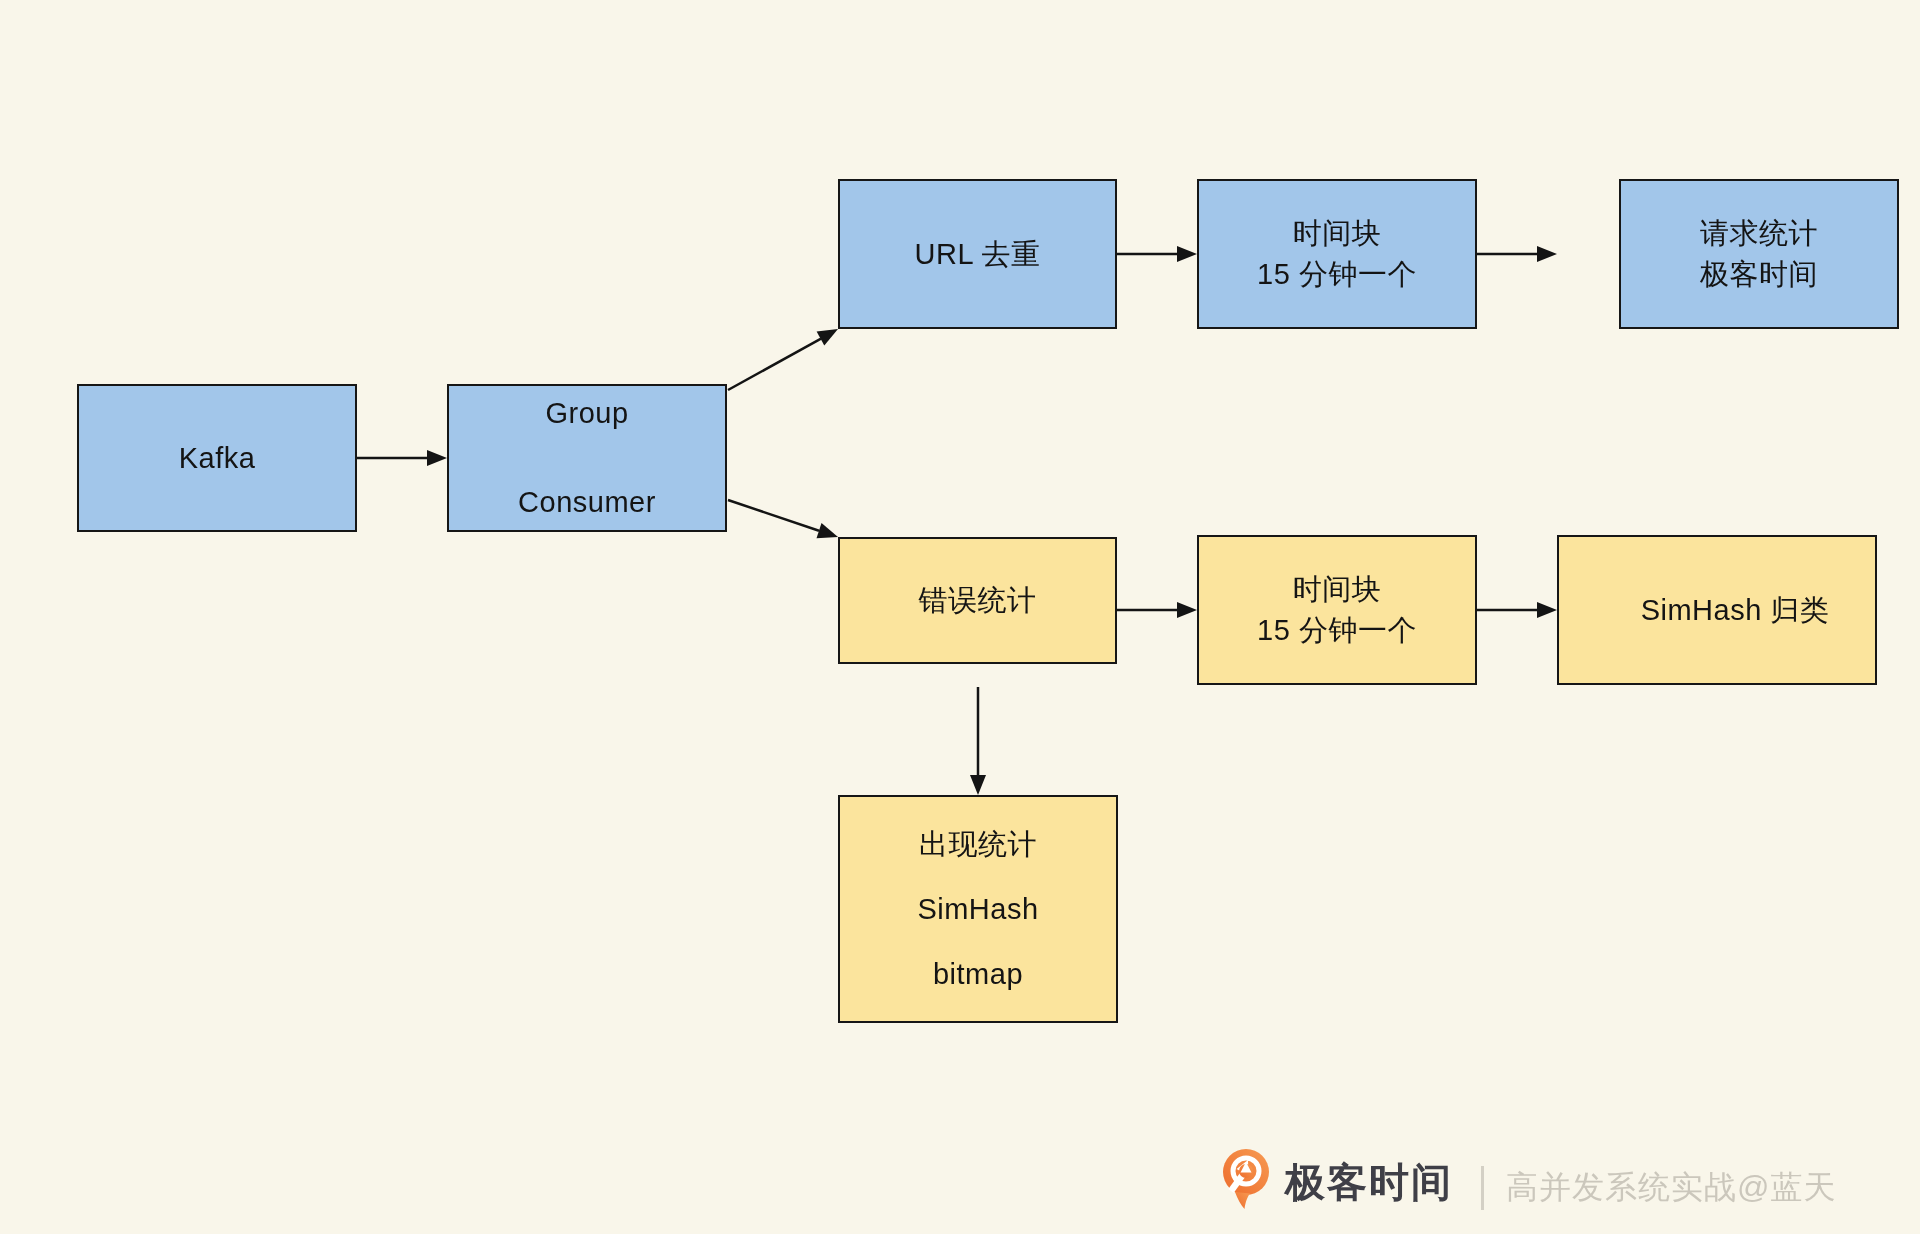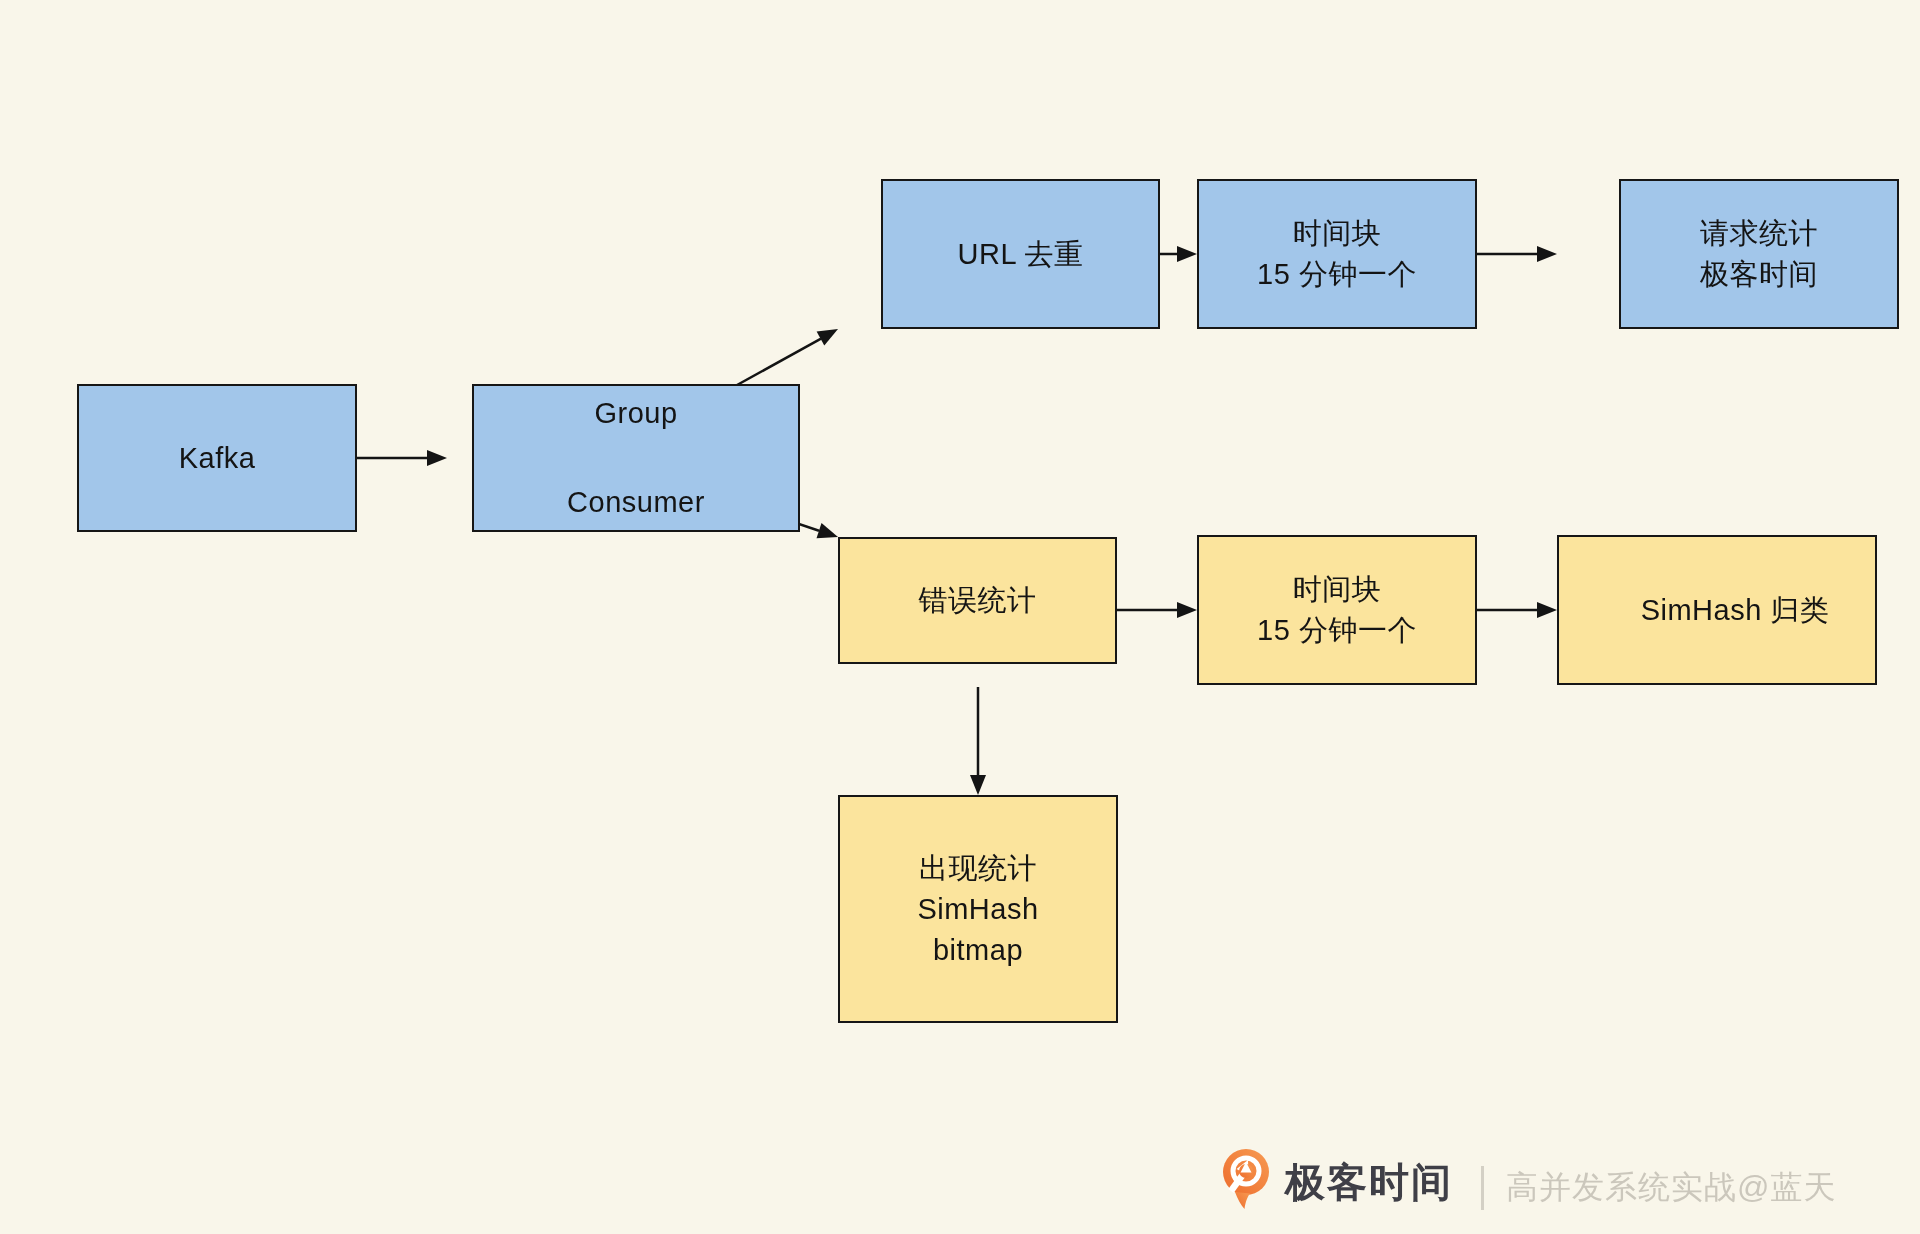--- a/index.html
+++ b/index.html
@@ -23,28 +23,28 @@
     position:absolute;box-sizing:border-box;border:2.5px solid var(--node-border);
     display:flex;flex-direction:column;align-items:center;justify-content:center;
     color:var(--ink);font-size:29px;line-height:41px;text-align:center;
     letter-spacing:0.5px;
   }
   .node.blue{background:var(--blue-fill);}
   .node.yellow{background:var(--yellow-fill);}
   .node span{display:block;white-space:nowrap;}
 
   .n-kafka      {left:77px;  top:384px; width:280px; height:148px;}
-  .n-gc         {left:472px; top:384px; width:328px; height:148px;gap:48px;}
-  .n-url        {left:838px; top:179px; width:279px; height:150px;margin-left:43px;}
+  .n-gc         {left:447px; top:384px; width:280px; height:148px;gap:48px;}
+  .n-url        {left:838px; top:179px; width:279px; height:150px;}
   .n-tbt        {left:1197px;top:179px; width:280px; height:150px;}
   .n-req        {left:1619px;top:179px; width:280px; height:150px;}
   .n-err        {left:838px; top:537px; width:279px; height:127px;}
   .n-tbb        {left:1197px;top:535px; width:280px; height:150px;}
   .n-sim        {left:1557px;top:535px; width:320px; height:150px;padding-left:36px;}
-  .n-occ        {left:838px; top:795px; width:280px; height:228px;}
+  .n-occ        {left:838px; top:795px; width:280px; height:228px;gap:24px;}
 
   .footer{
     position:absolute;left:1221px;top:1146px;height:64px;
     display:flex;align-items:flex-end;gap:14px;
   }
   .logo-mark{width:50px;height:62px;flex:0 0 auto;}
   .logo-grad-a{stop-color:var(--logo-orange-light);}
   .logo-grad-b{stop-color:var(--logo-orange);}
   .brand{
     font-size:40px;font-weight:600;color:var(--brand-text);

